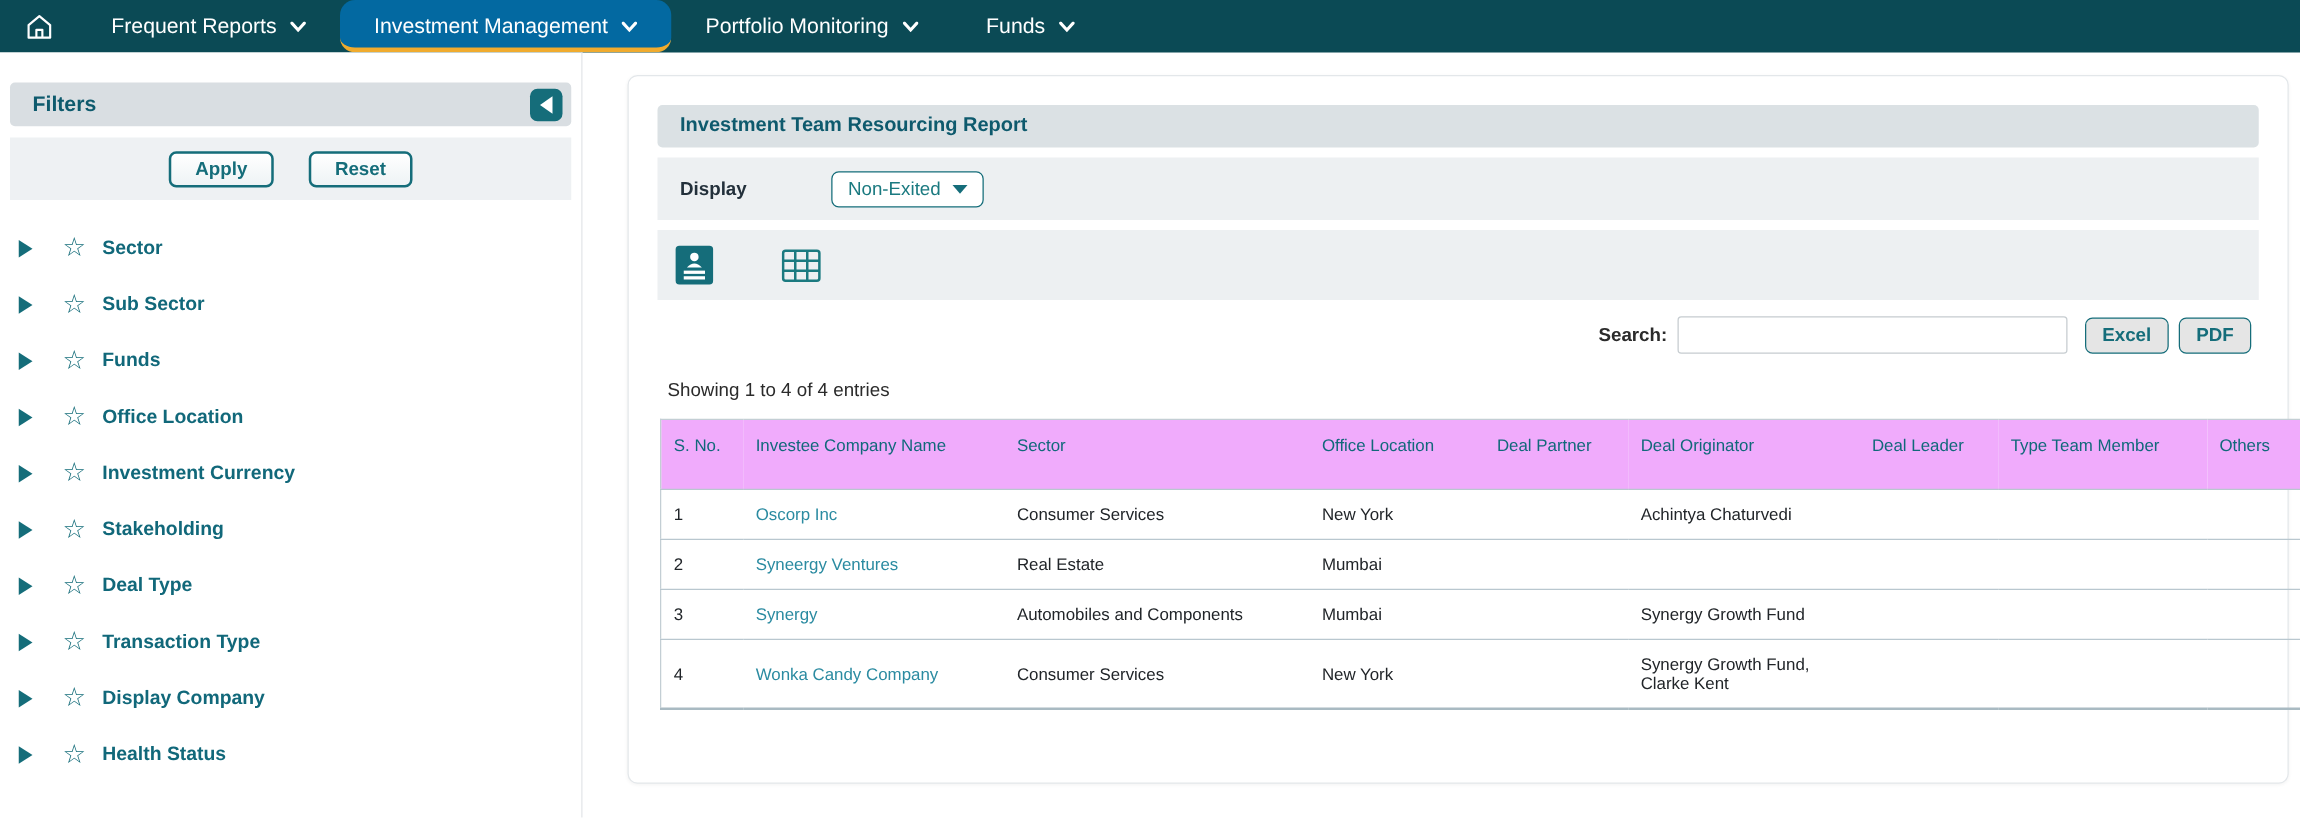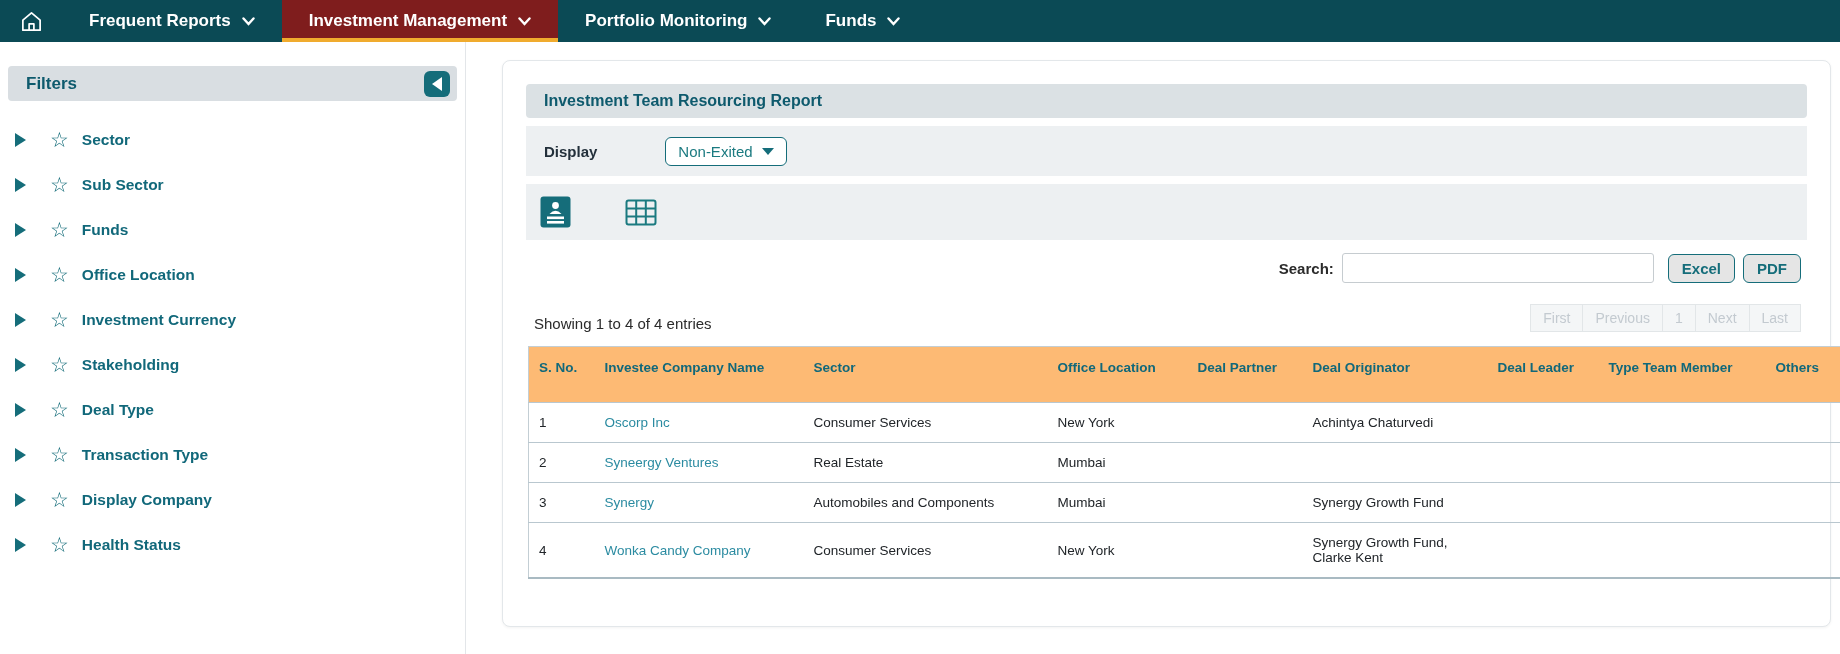--- a/index.html
+++ b/index.html
@@ -15,24 +15,24 @@
     height: 42px; background: #0b4a55;
     display: flex; align-items: stretch;
   }
   .nav-home {
     width: 62px; display: flex; align-items: center; justify-content: center;
     cursor: pointer;
   }
   .nav-item {
     display: flex; align-items: center; gap: 11px;
     padding: 0 27px; color: #ffffff;
-    font-size: 17px; font-weight: 700; cursor: pointer;
+    font-size: 17px; font-weight: 400; cursor: pointer;
     border-bottom: 4px solid transparent; padding-top: 4px;
   }
-  .nav-item.active { background: #7f1d1d; border-bottom-color: #f0ab2e; }
+  .nav-item.active { background: #0369a1; border-bottom-color: #f0ab2e; border-radius: 12px; }
 
   
   .sidebar {
     position: absolute; left: 0; top: 42px;
     width: 466px; height: 612px;
     border-right: 1px solid #e3e6e9; background: #ffffff;
   }
   .filters-header {
     margin: 24px 8px 0 8px; height: 35px;
     background: #d9dee2; border-radius: 4px;
@@ -142,21 +142,21 @@
     font-family: "Liberation Sans", sans-serif;
   }
 
   .table-wrap { margin-top: 14px; padding: 0 6px 0 2px; }
   table.report-table {
     width: 1313px; border-collapse: collapse;
     border: 1px solid #c3ced4; border-bottom: 2px solid #a9bac2;
     table-layout: fixed;
   }
   .report-table th {
-    background: #fdba74; color: #11687a; font-weight: 700;
+    background: #f0abfc; color: #11687a; font-weight: 400;
     font-size: 13.5px; text-align: left; vertical-align: top;
     padding: 13px 10px 27px 10px; border-bottom: 1px solid #b9c7cf;
   }
   .report-table td {
     font-size: 13.5px; color: #212529; vertical-align: middle;
     padding: 12px 10px; border-bottom: 1px solid #b9c7cf;
     white-space: pre-line;
   }
   .report-table tr:last-child td { border-bottom: none; }
   td.cell-link { color: #2b8ba1; cursor: pointer; }
@@ -206,20 +206,24 @@
     </span>
   </div>
 </div>
 
 <div class="sidebar">
   <div class="filters-header">
     <span class="filters-title">Filters</span>
     <button class="collapse-btn">
       <span class="tri-left"></span>
     </button>
+  </div>
+  <div class="actions-row">
+    <button class="btn-teal">Apply</button>
+    <button class="btn-teal">Reset</button>
   </div>
   <div class="filter-list">
     <div class="filter-item">
       <span class="tri-right"></span>
       <span class="star-icon">☆</span>
       <span class="filter-label">Sector</span>
     </div>
     <div class="filter-item">
       <span class="tri-right"></span>
       <span class="star-icon">☆</span>
@@ -308,27 +312,20 @@
 
   <div class="search-row">
     <span class="search-label">Search:</span>
     <input class="search-input" type="text" value="" style="">
     <button class="btn-export">Excel</button>
     <button class="btn-export">PDF</button>
   </div>
 
   <div class="table-meta-row">
     <span class="showing-text">Showing 1 to 4 of 4 entries</span>
-    <div class="pagination">
-      <button class="page-btn">First</button>
-      <button class="page-btn">Previous</button>
-      <button class="page-btn">1</button>
-      <button class="page-btn">Next</button>
-      <button class="page-btn">Last</button>
-    </div>
   </div>
 
   <div class="table-wrap">
     <table class="report-table">
       <colgroup>
         <col style="width:66px">
           <col style="width:209px">
           <col style="width:244px">
         <col style="width:140px">
           <col style="width:115px">

